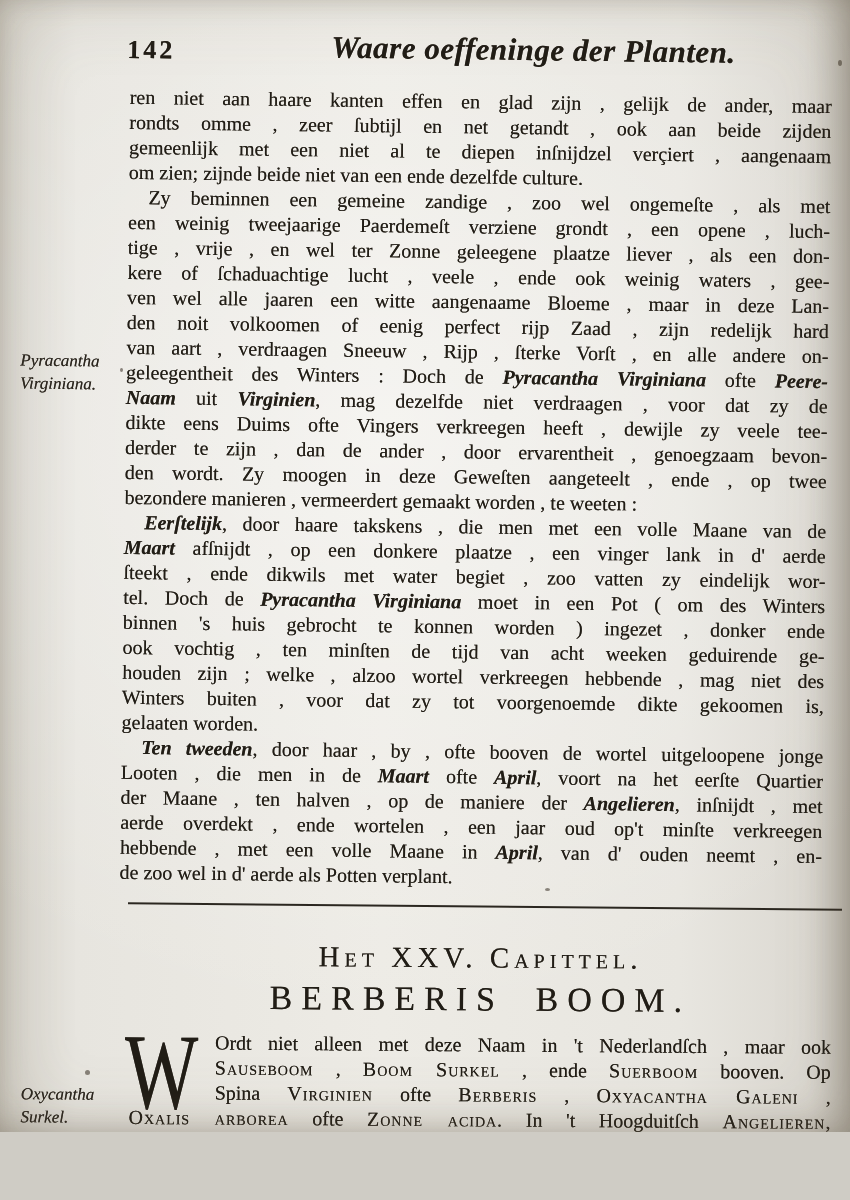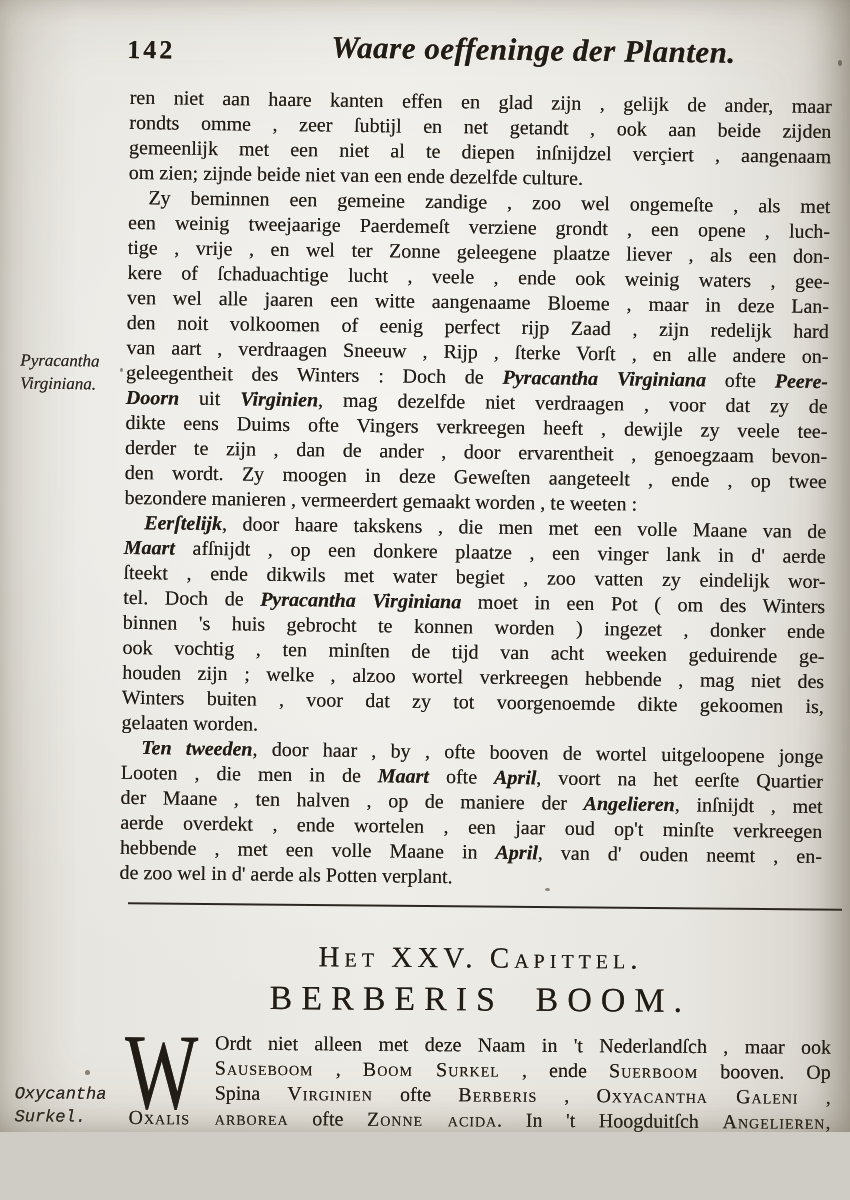--- a/index.html
+++ b/index.html
@@ -34,21 +34,21 @@
     font-size:20px; line-height:25px; }
   .line{ text-align:justify; text-align-last:justify; min-height:25px; }
   .line.nj{ text-align-last:auto; }
   .line.ind{ text-indent:20px; }
   .it{ font-style:italic; font-weight:bold; }
   .sc{ font-variant:small-caps; letter-spacing:1px; }
 
   .margin-note{ position:absolute; width:108px; font-style:italic; font-size:17px;
     line-height:23px; color:#2b261f; }
   .mn1{ left:24px; top:349px; }
-  .mn2{ left:16px; top:1083px;font-family:Liberation Mono, monospace; }
+  .mn2{ left:22px; top:1083px; }
 
   .rule{ position:absolute; left:128px; top:903px; width:714px; height:2px;
     background:#2b2720; transform:rotate(.12deg); }
   .chap-head{ position:absolute; left:130px; top:939px; width:702px; text-align:center;
     font-size:29px; font-variant:small-caps; letter-spacing:5px; }
   .chap-title{ position:absolute; left:130px; top:978px; width:702px; text-align:center;
     font-size:34px; letter-spacing:9px; word-spacing:14px; }
   .berberis-block{ position:absolute; left:130px; top:1030px; width:702px;
     font-size:20px; line-height:25px; }
   .dropcap{ position:absolute; left:-4px; top:2px; font-size:108px; line-height:80px;
@@ -84,21 +84,21 @@
         </div>
         <div>
           <div class="line ind"><span>Zy beminnen een gemeine zandige , zoo wel ongemeſte , als met</span></div>
           <div class="line"><span>een weinig tweejaarige Paerdemeſt verziene grondt , een opene , luch-</span></div>
           <div class="line"><span>tige , vrije , en wel ter Zonne geleegene plaatze liever , als een don-</span></div>
           <div class="line"><span>kere of ſchaduachtige lucht , veele , ende ook weinig waters , gee-</span></div>
           <div class="line"><span>ven wel alle jaaren een witte aangenaame Bloeme , maar in deze Lan-</span></div>
           <div class="line"><span>den noit volkoomen of eenig perfect rijp Zaad , zijn redelijk hard</span></div>
           <div class="line"><span>van aart , verdraagen Sneeuw , Rijp , ſterke Vorſt , en alle andere on-</span></div>
           <div class="line"><span>geleegentheit des Winters : Doch de </span><span class="it">Pyracantha Virginiana</span><span> ofte </span><span class="it">Peere-</span></div>
-          <div class="line"><span class="it">Doorn</span><span> uit </span><span class="it">Virginien</span><span>, mag dezelfde niet verdraagen , voor dat zy de</span></div>
+          <div class="line"><span class="it">Naam</span><span> uit </span><span class="it">Virginien</span><span>, mag dezelfde niet verdraagen , voor dat zy de</span></div>
           <div class="line"><span>dikte eens Duims ofte Vingers verkreegen heeft , dewijle zy veele tee-</span></div>
           <div class="line"><span>derder te zijn , dan de ander , door ervarentheit , genoegzaam bevon-</span></div>
           <div class="line"><span>den wordt. Zy moogen in deze Geweſten aangeteelt , ende , op twee</span></div>
           <div class="line nj"><span>bezondere manieren , vermeerdert gemaakt worden , te weeten :</span></div>
         </div>
         <div>
           <div class="line ind"><span class="it">Eerſtelijk</span><span>, door haare takskens , die men met een volle Maane van de</span></div>
           <div class="line"><span class="it">Maart</span><span> afſnijdt , op een donkere plaatze , een vinger lank in d' aerde</span></div>
           <div class="line"><span>ſteekt , ende dikwils met water begiet , zoo vatten zy eindelijk wor-</span></div>
           <div class="line"><span>tel. Doch de </span><span class="it">Pyracantha Virginiana</span><span> moet in een Pot ( om des Winters</span></div>

